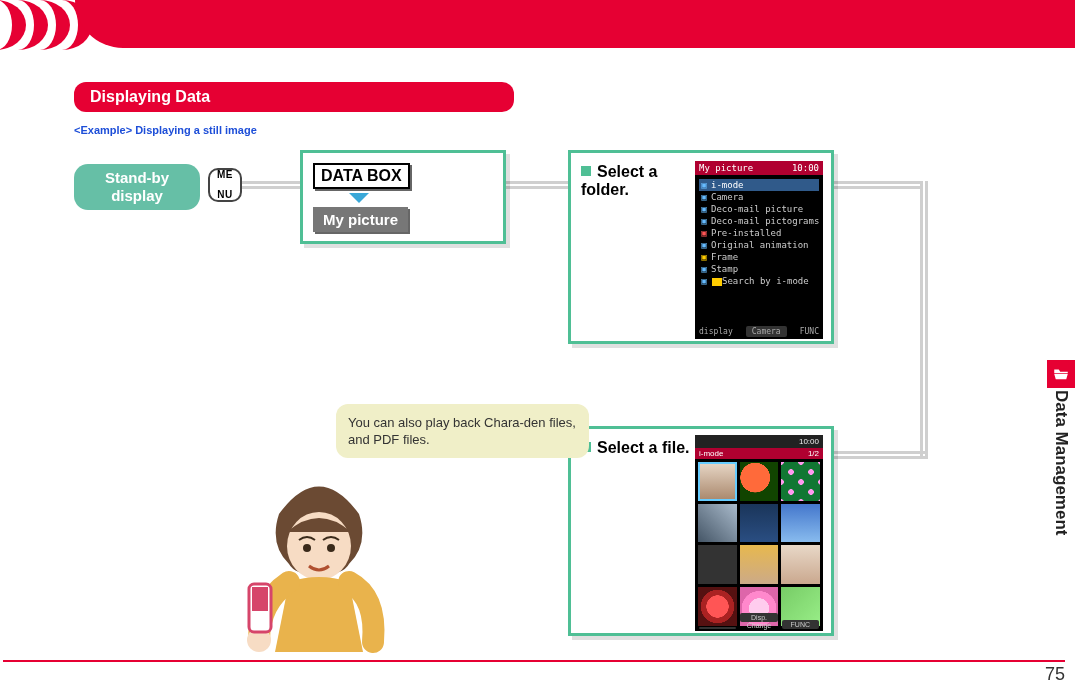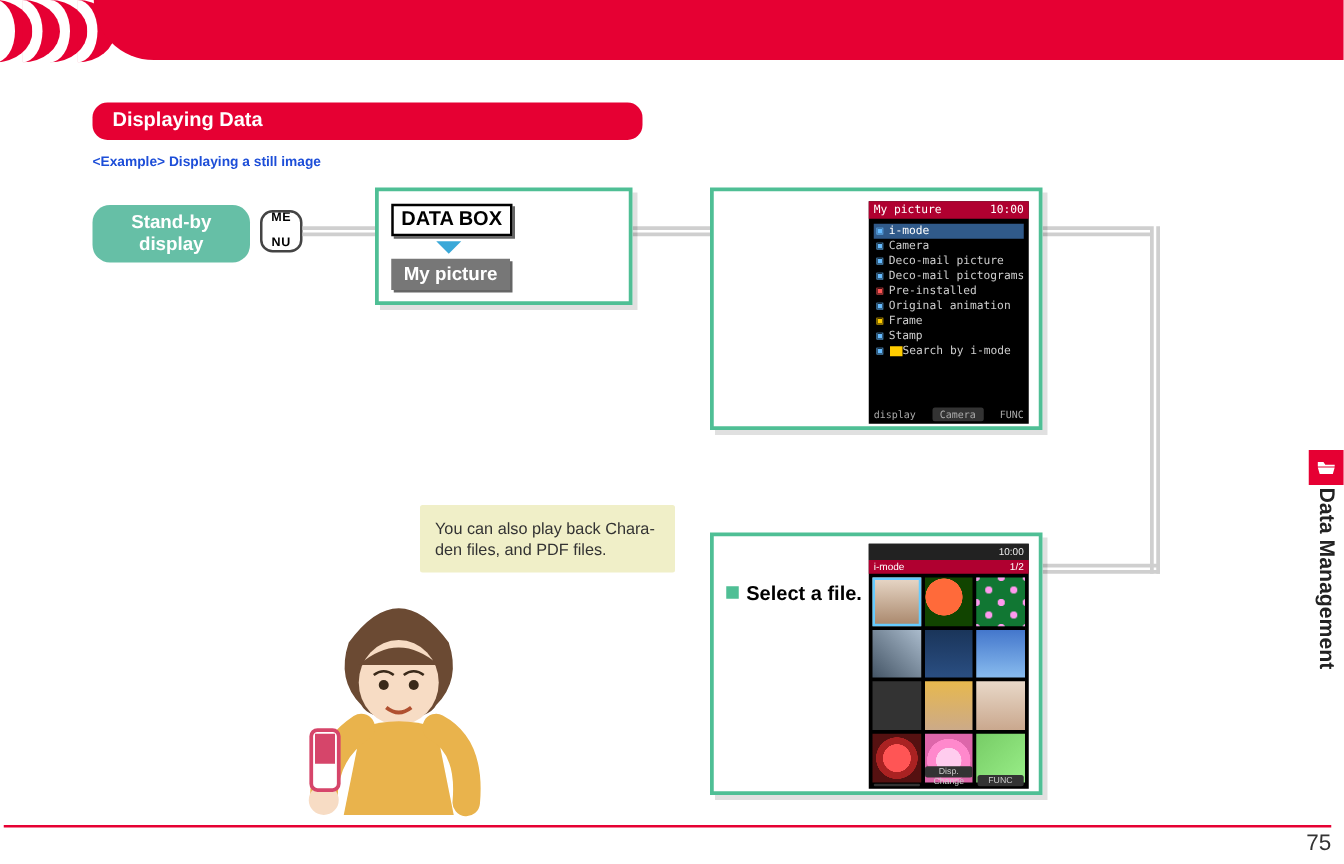--- a/index.html
+++ b/index.html
@@ -105,22 +105,22 @@
   .th9{background:linear-gradient(#e8d8c8,#caa88e);} 
   .th10{background:radial-gradient(circle at 50% 50%,#f55 0 40%,#a22 41% 60%, #511 61%);} 
   .th11{background:radial-gradient(circle at 50% 55%,#fce 0 35%,#f8c 36% 60%,#d6a 61%);} 
   .th12{background:linear-gradient(135deg,#7c6,#9e8);} 
   .phone2 .soft { position:absolute; left:0; right:0; bottom:0; height:22px; color:#ccc; font-size:7px;
                   display:grid; grid-template-columns:1fr 1fr 1fr; align-items:end; padding:0 2px 2px;}
   .phone2 .soft div{ text-align:center; }
   .phone2 .soft .btn{ background:#333; margin:0 2px; padding:1px 0; border-radius:2px;}
 
   
-  .bubble { position:absolute; left:262px; top:254px; width:204px; background:#f0efc8;
-            border-radius:2px; padding:10px 12px; font-size:13px; color:#333; line-height:17px; }
+  .bubble { position:absolute; left:262px; top:254px; width:253px; background:#f0efc8;
+            border-radius:12px; padding:10px 12px; font-size:13px; color:#333; line-height:17px; }
 
   
   .boy { position:absolute; left:135px; top:304px; width:220px; height:220px; }
   .boy svg { width:100%; height:100%; }
 
   .pagefoot { position:absolute; right:10px; bottom:6px; border-top:2px solid #e60033; width:1062px; text-align:right; padding-top:2px;}
   .pagefoot span { font-size:18px; color:#333;text-align:right;}
 </style>
 </head>
 <body>
@@ -181,20 +181,21 @@
           <div class="b"></div>
         </div>
 
       <div class="step step1">
         <div class="databox">DATA BOX</div>
         <div class="arrow-down"></div>
         <div class="mypic">My picture</div>
       </div>
 
       <div class="step step2">
+        <div class="step-label" style="max-width:110px;"><span class="sq"></span><span>Select a folder.</span></div>
         <div class="phone">
           <div class="bar">
             <span>My picture</span>
             <span>10:00</span>
           </div>
           <ul id="folder-list">
               <li class="hl"><span class="ico">▣</span><span>i-mode</span></li>
               <li><span class="ico">▣</span><span>Camera</span></li>
               <li><span class="ico">▣</span><span>Deco-mail picture</span></li>
               <li><span class="ico">▣</span><span>Deco-mail pictograms</span></li>
@@ -206,21 +207,21 @@
             </ul>
           <div class="soft">
             <span>display</span>
             <span class="c">Camera</span>
             <span>FUNC</span>
           </div>
         </div>
       </div>
 
       <div class="step step3">
-        <div class="step-label" style="max-width:110px;margin-top:28px;"><span class="sq"></span><span>Select a file.</span></div>
+        <div class="step-label" style="max-width:110px;"><span class="sq"></span><span>Select a file.</span></div>
         <div class="phone2">
           <div class="bar">
               <span></span>
               <span>10:00</span>
             </div>
           <div class="bar2">
             <span>i-mode</span>
             <span>1/2</span>
           </div>
           <div class="grid">

